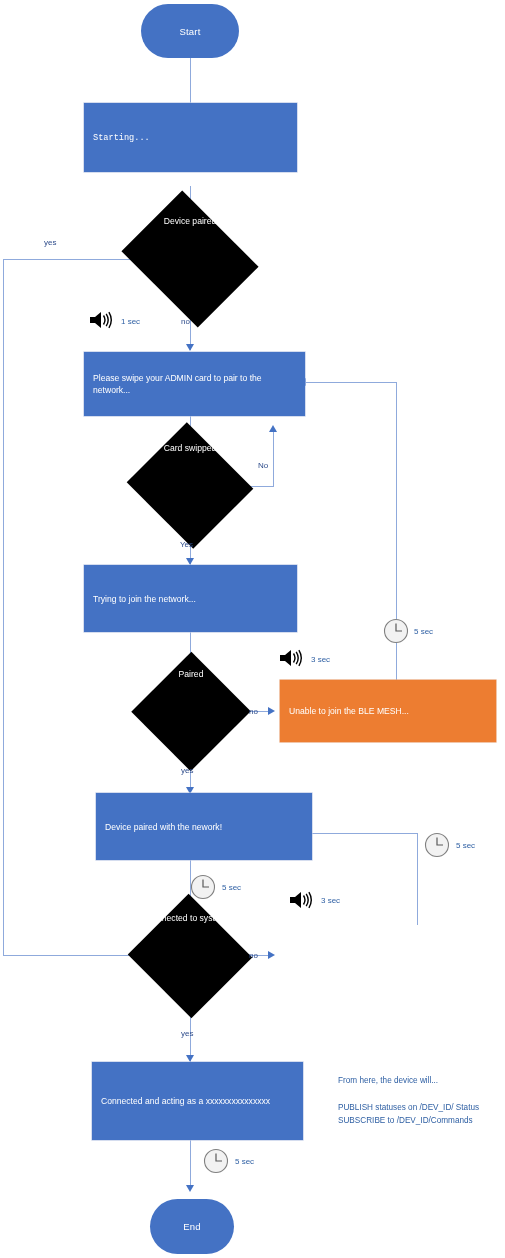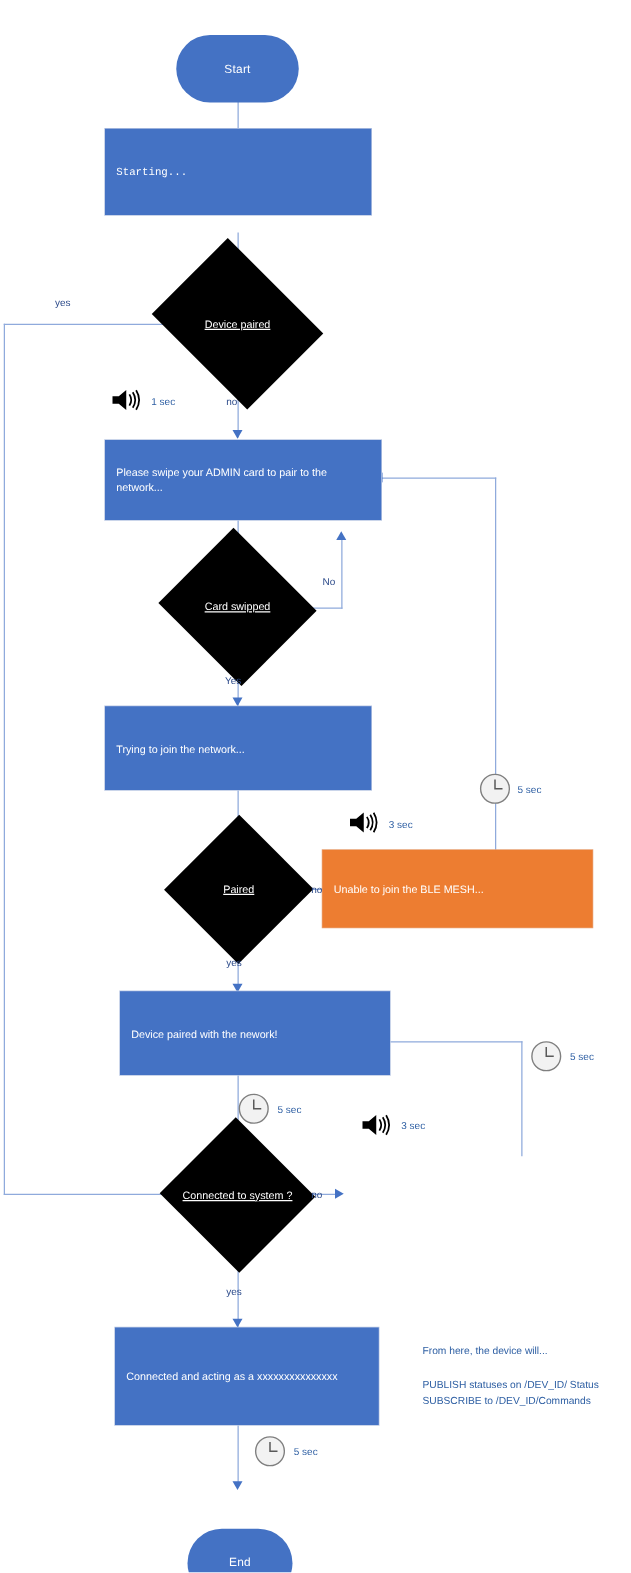--- a/index.html
+++ b/index.html
@@ -6,36 +6,36 @@
   body{font-family:"Liberation Sans","DejaVu Sans",sans-serif;}
   #canvas{position:relative;width:505px;height:1258px;background:#fff;overflow:hidden;}
 
   
   .node{position:absolute;box-sizing:border-box;}
 
   .terminator{
     background:#4472C4;
     border-radius:28px;
     display:flex;align-items:center;justify-content:center;
-    color:#ffffff;font-size:9.5px;letter-spacing:.2px;margin-top:24px;
+    color:#ffffff;font-size:9.5px;letter-spacing:.2px;
   }
 
   .process{
     background:#4472C4;
     display:flex;align-items:center;
     color:#ffffff;font-size:8.6px;line-height:12px;
     padding:0 9px;
     box-shadow:0 0 0 0.6px #b9c7e4;
   }
 
   .process.alert{background:#ED7D31;box-shadow:0 0 0 0.6px #e8a070;}
 
   .diamond{
-    display:flex;align-items:center;justify-content:center;
-    color:#ffffff;font-size:8.6px;line-height:11px;text-align:center;text-decoration:underline;
+    display:flex;align-items:flex-start;justify-content:center;
+    color:#ffffff;font-size:8.6px;line-height:11px;text-align:center;
   }
   .diamond .dshape{position:absolute;inset:0;background:#000000;
     transform:rotate(45deg);}
   .diamond .dlabel{position:relative;z-index:2;width:116%;}
 
   
   .ln{position:absolute;background:#8FAADC;}
   .lnv{width:1.2px;}
   .lnh{height:1.2px;}
 
@@ -135,21 +135,21 @@
 
   <div class="node process" style="left:84px;top:565px;width:213px;height:67px;">
     <span>Trying to join the network...</span>
   </div>
 
   <div class="node diamond" style="left:149px;top:669px;width:84px;height:85px;">
     <div class="dshape"></div>
     <div class="dlabel">Paired</div>
   </div>
 
-  <div class="node process alert" style="left:258px;top:680px;width:216px;height:62px;">
+  <div class="node process alert" style="left:280px;top:680px;width:216px;height:62px;">
     <span>Unable to join the BLE MESH...</span>
   </div>
 
   <div class="node process" style="left:84px;top:793px;width:216px;height:67px;margin-left:12px;">
     <span>Device paired with the nework!</span>
   </div>
 
   <div class="node diamond" style="left:145px;top:913px;width:90px;height:86px;">
     <div class="dshape"></div>
     <div class="dlabel">Connected to system ?</div>

